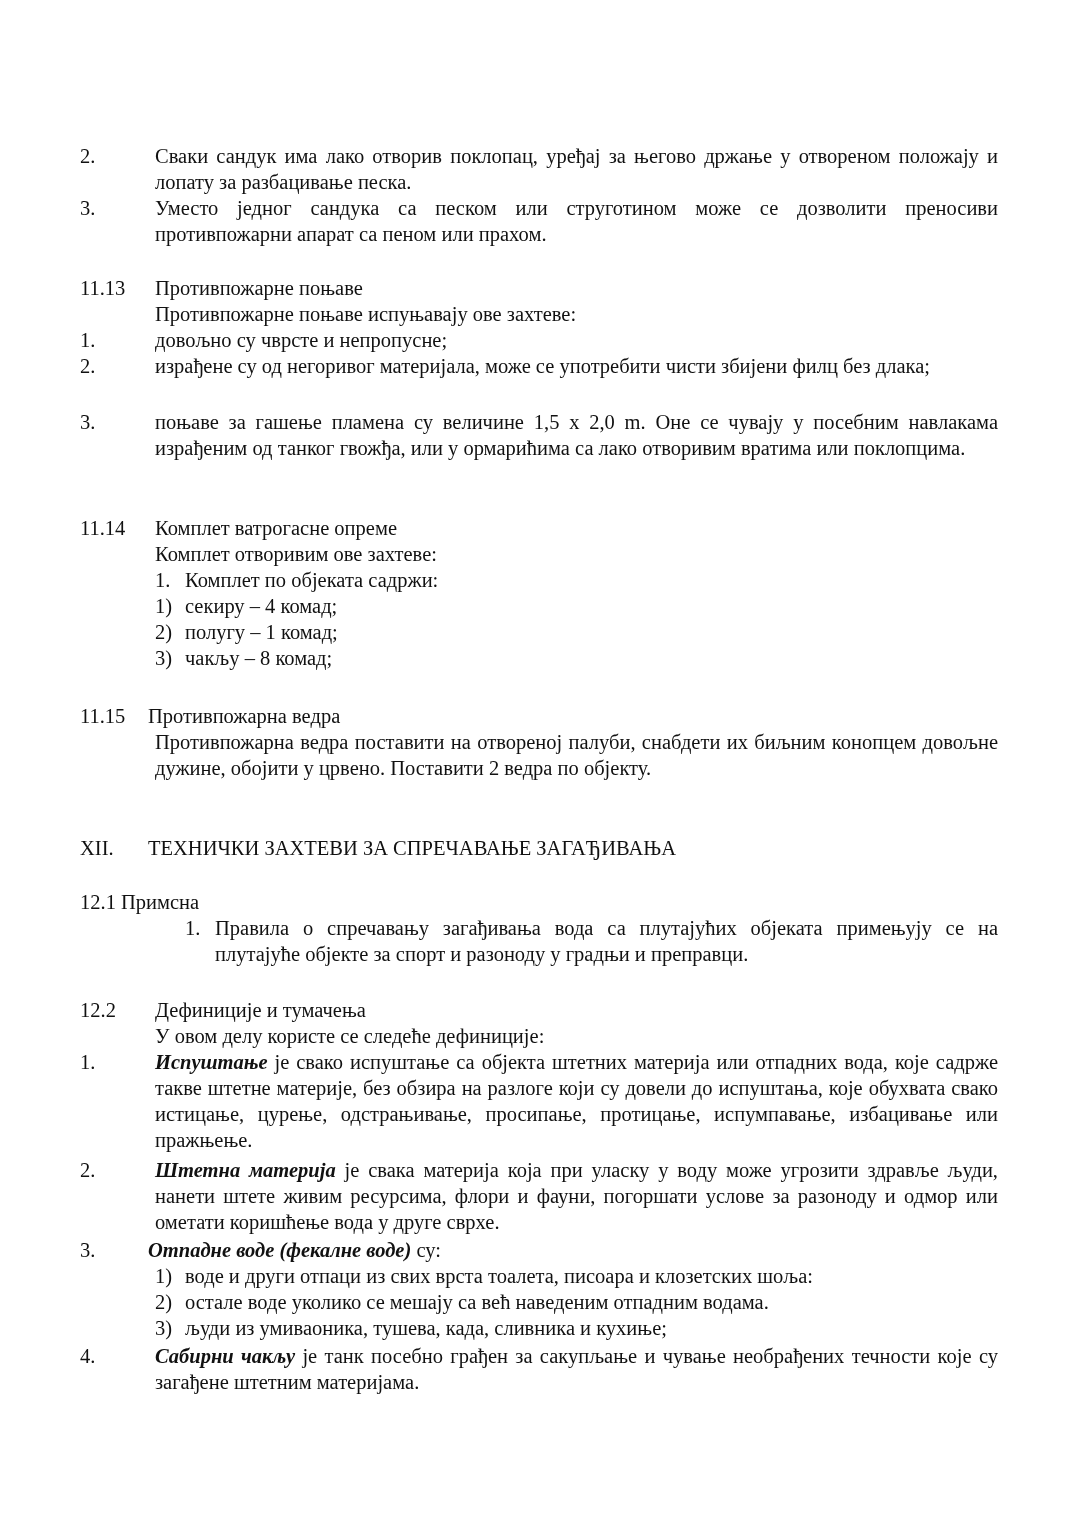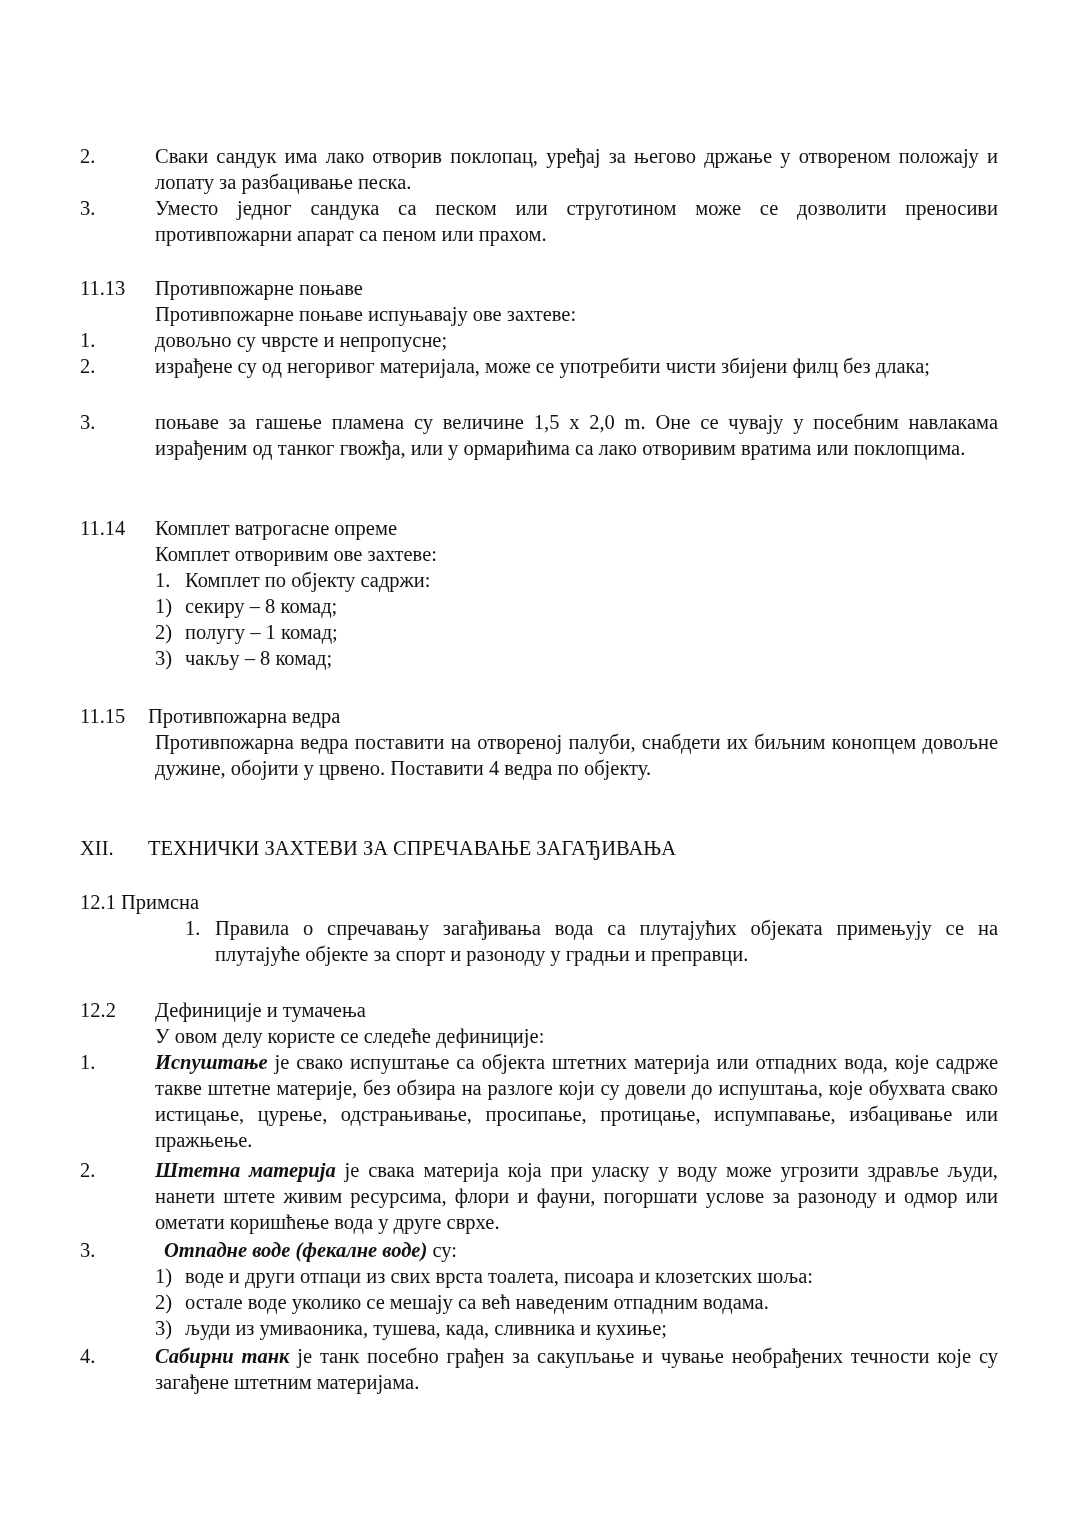--- a/index.html
+++ b/index.html
@@ -55,38 +55,38 @@
   </div>
 
   <div class="row" style="top:515px;">
     <span class="num">11.14</span>
     <span class="txt">Комплет ватрогасне опреме</span>
   </div>
   <div class="row" style="top:541px;">
     <span class="txt">Комплет отворивим ове захтеве:</span>
   </div>
   <div class="row" style="top:567px;">
-    <span class="sub"><span class="n">1.</span><span>Комплет по објекту садржи:</span></span>
+    <span class="sub"><span class="n">1.</span><span>Комплет по објеката садржи:</span></span>
   </div>
   <div class="row" style="top:593px;">
-    <span class="sub"><span class="n">1)</span><span>секиру – 8 комад;</span></span>
+    <span class="sub"><span class="n">1)</span><span>секиру – 4 комад;</span></span>
   </div>
   <div class="row" style="top:619px;">
     <span class="sub"><span class="n">2)</span><span>полугу – 1 комад;</span></span>
   </div>
   <div class="row" style="top:645px;">
     <span class="sub"><span class="n">3)</span><span>чакљу – 8 комад;</span></span>
   </div>
 
   <div class="row heading12" style="top:703px;">
     <span class="num">11.15</span>
     <span class="txt">Противпожарна ведра</span>
   </div>
   <div class="row" style="top:729px;">
-    <span class="txt last">Противпожарна ведра поставити на отвореној палуби, снабдети их биљним конопцем довољне дужине, обојити у црвено. Поставити 4 ведра по објекту.</span>
+    <span class="txt last">Противпожарна ведра поставити на отвореној палуби, снабдети их биљним конопцем довољне дужине, обојити у црвено. Поставити 2 ведра по објекту.</span>
   </div>
 
   <div class="row heading12" style="top:835px;">
     <span class="num">XII.</span>
     <span class="txt">ТЕХНИЧКИ ЗАХТЕВИ ЗА СПРЕЧАВАЊЕ ЗАГАЂИВАЊА</span>
   </div>
 
   <div class="row" style="top:889px;">
     <span class="num" style="white-space:nowrap;">12.1 Примсна</span>
   </div>
@@ -104,29 +104,29 @@
   <div class="row" style="top:1049px;">
     <span class="num">1.</span>
     <span class="txt last"><i>Испуштање</i><span> је свако испуштање са објекта штетних материја или отпадних вода, које садрже такве штетне материје, без обзира на разлоге који су довели до испуштања, које обухвата свако истицање, цурење, одстрањивање, просипање, протицање, испумпавање, избацивање или пражњење.</span></span>
   </div>
   <div class="row" style="top:1157px;">
     <span class="num">2.</span>
     <span class="txt last"><i>Штетна материја</i><span> је свака материја која при уласку у воду може угрозити здравље људи, нанети штете живим ресурсима, флори и фауни, погоршати услове за разоноду и одмор или ометати коришћење вода у друге сврхе.</span></span>
   </div>
   <div class="row" style="top:1237px;">
     <span class="num">3.</span>
-    <span class="txt last" style="left:84px;"><i>Отпадне воде (фекалне воде)</i><span> су:</span></span>
+    <span class="txt last" style="left:68px;"><i>Отпадне воде (фекалне воде)</i><span> су:</span></span>
   </div>
   <div class="row" style="top:1263px;">
     <span class="sub"><span class="n">1)</span><span>воде и други отпаци из свих врста тоалета, писоара и клозетских шоља:</span></span>
   </div>
   <div class="row" style="top:1289px;">
     <span class="sub"><span class="n">2)</span><span>остале воде уколико се мешају са већ наведеним отпадним водама.</span></span>
   </div>
   <div class="row" style="top:1315px;">
     <span class="sub"><span class="n">3)</span><span>људи из умиваоника, тушева, када, сливника и кухиње;</span></span>
   </div>
   <div class="row" style="top:1343px;">
     <span class="num">4.</span>
-    <span class="txt last"><i>Сабирни танк</i><span> је танк посебно грађен за сакупљање и чување необрађених течности које су загађене штетним материјама.</span></span>
+    <span class="txt last"><i>Сабирни чакљу</i><span> је танк посебно грађен за сакупљање и чување необрађених течности које су загађене штетним материјама.</span></span>
   </div>
 
 </div>
 
 </body></html>

